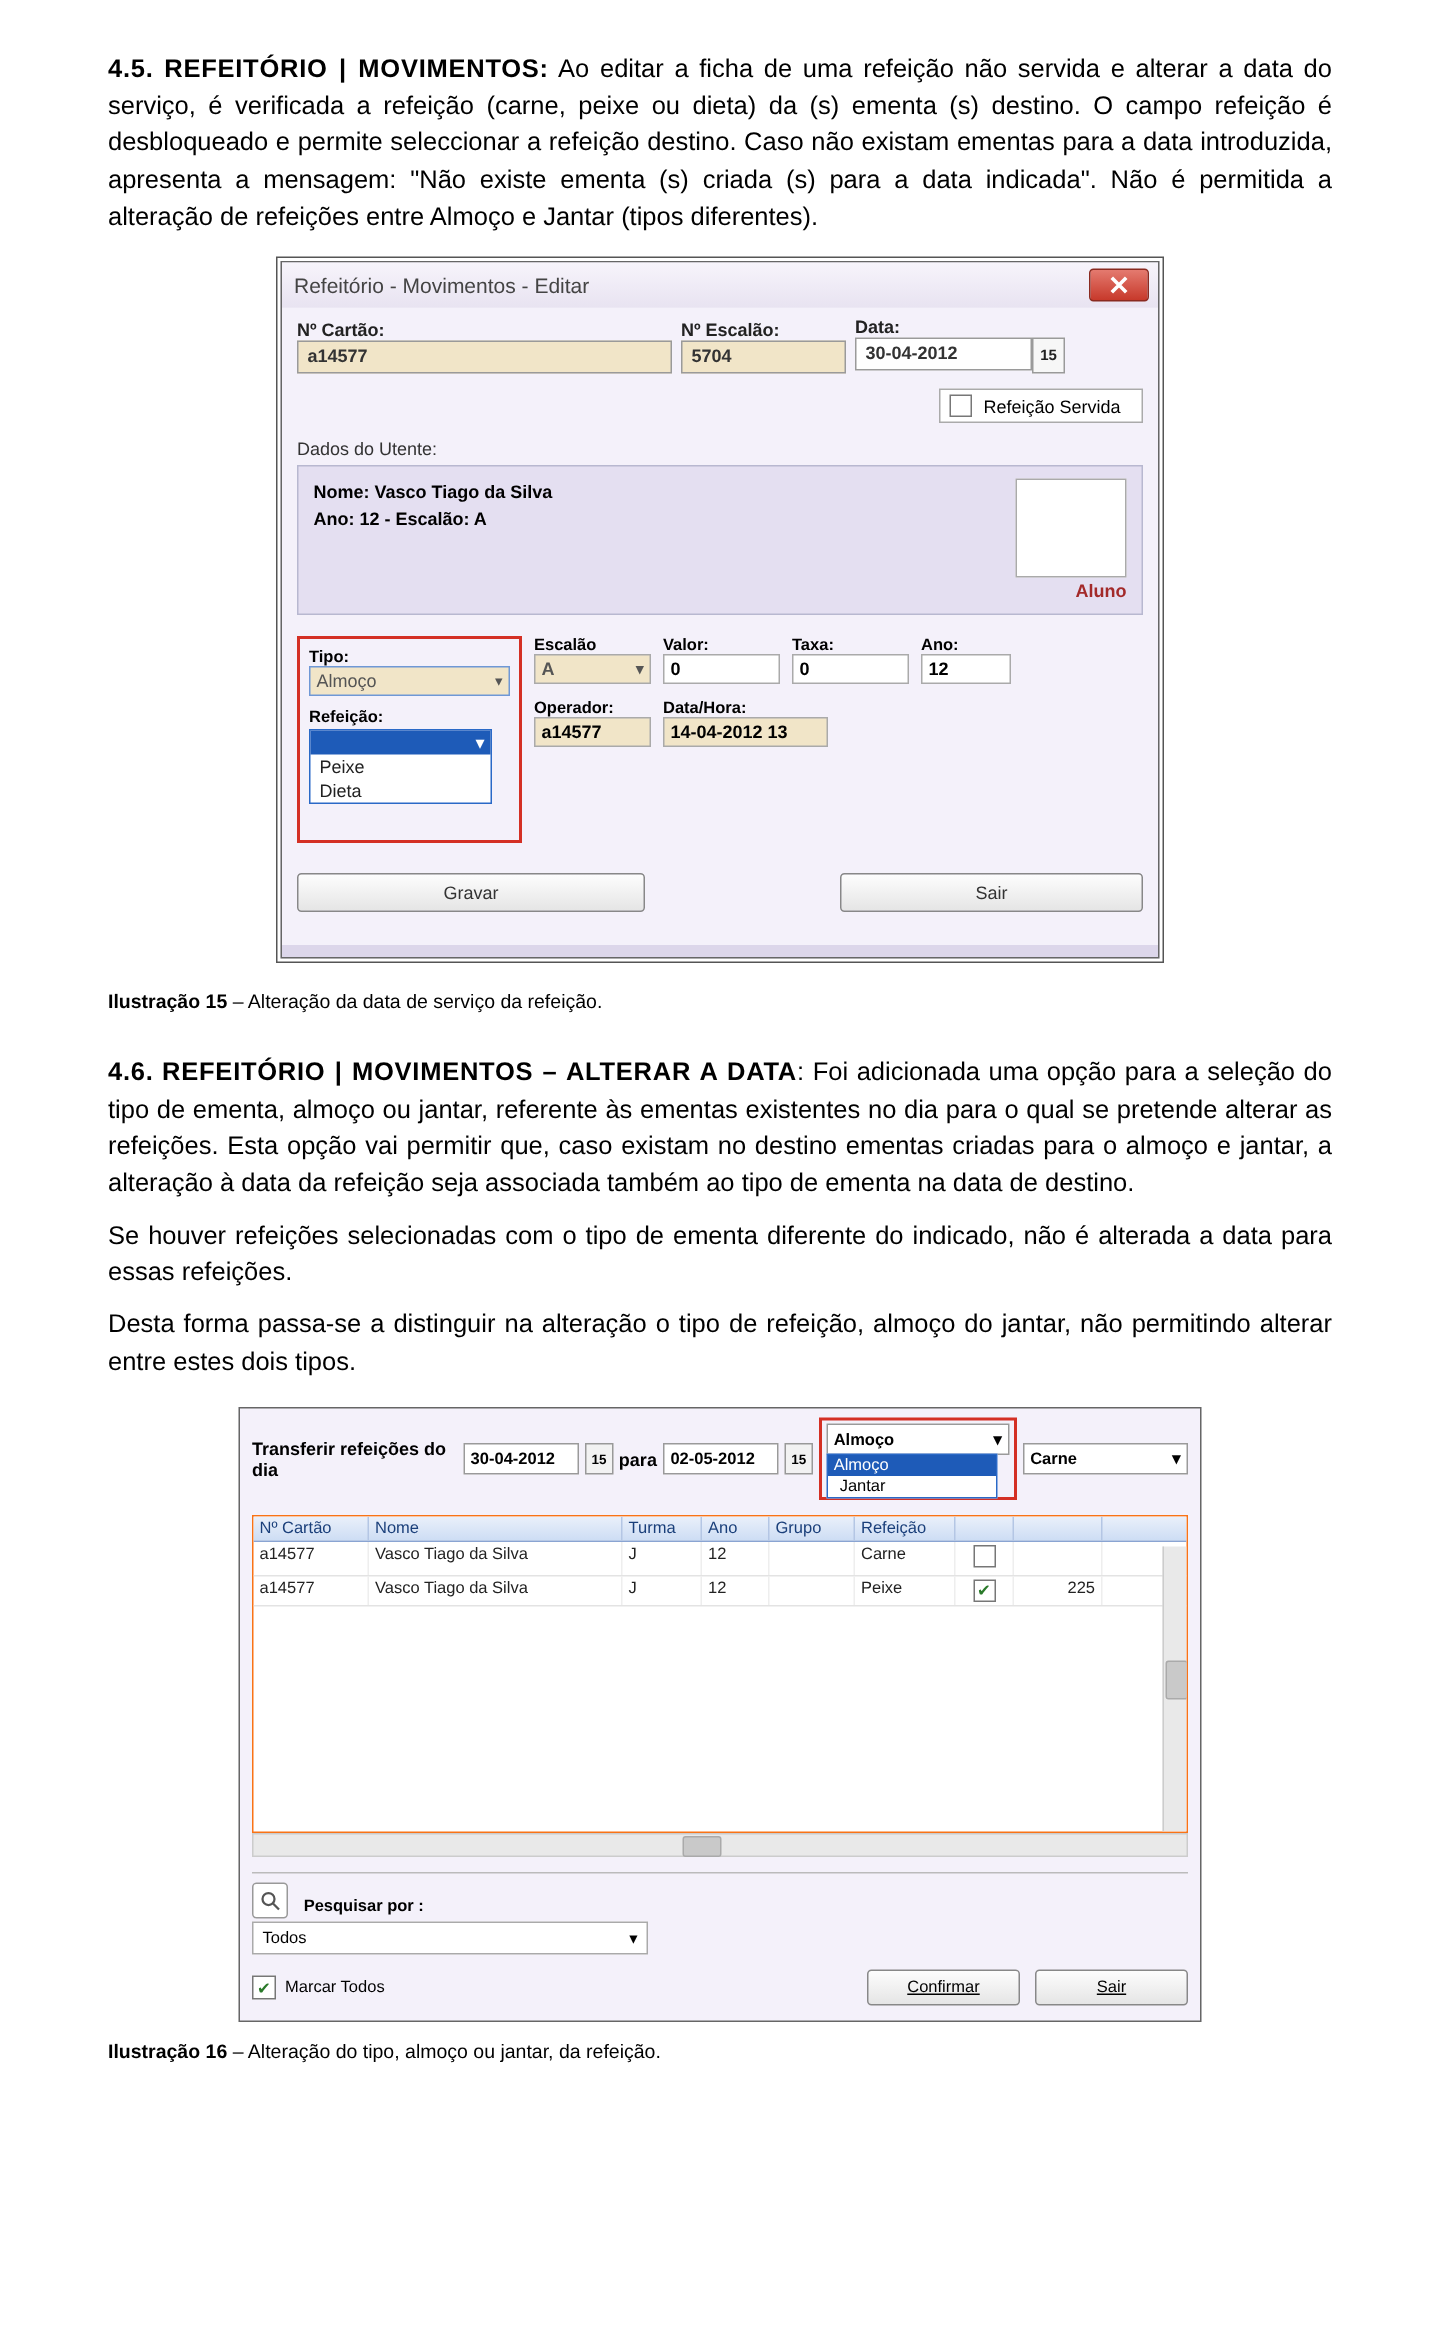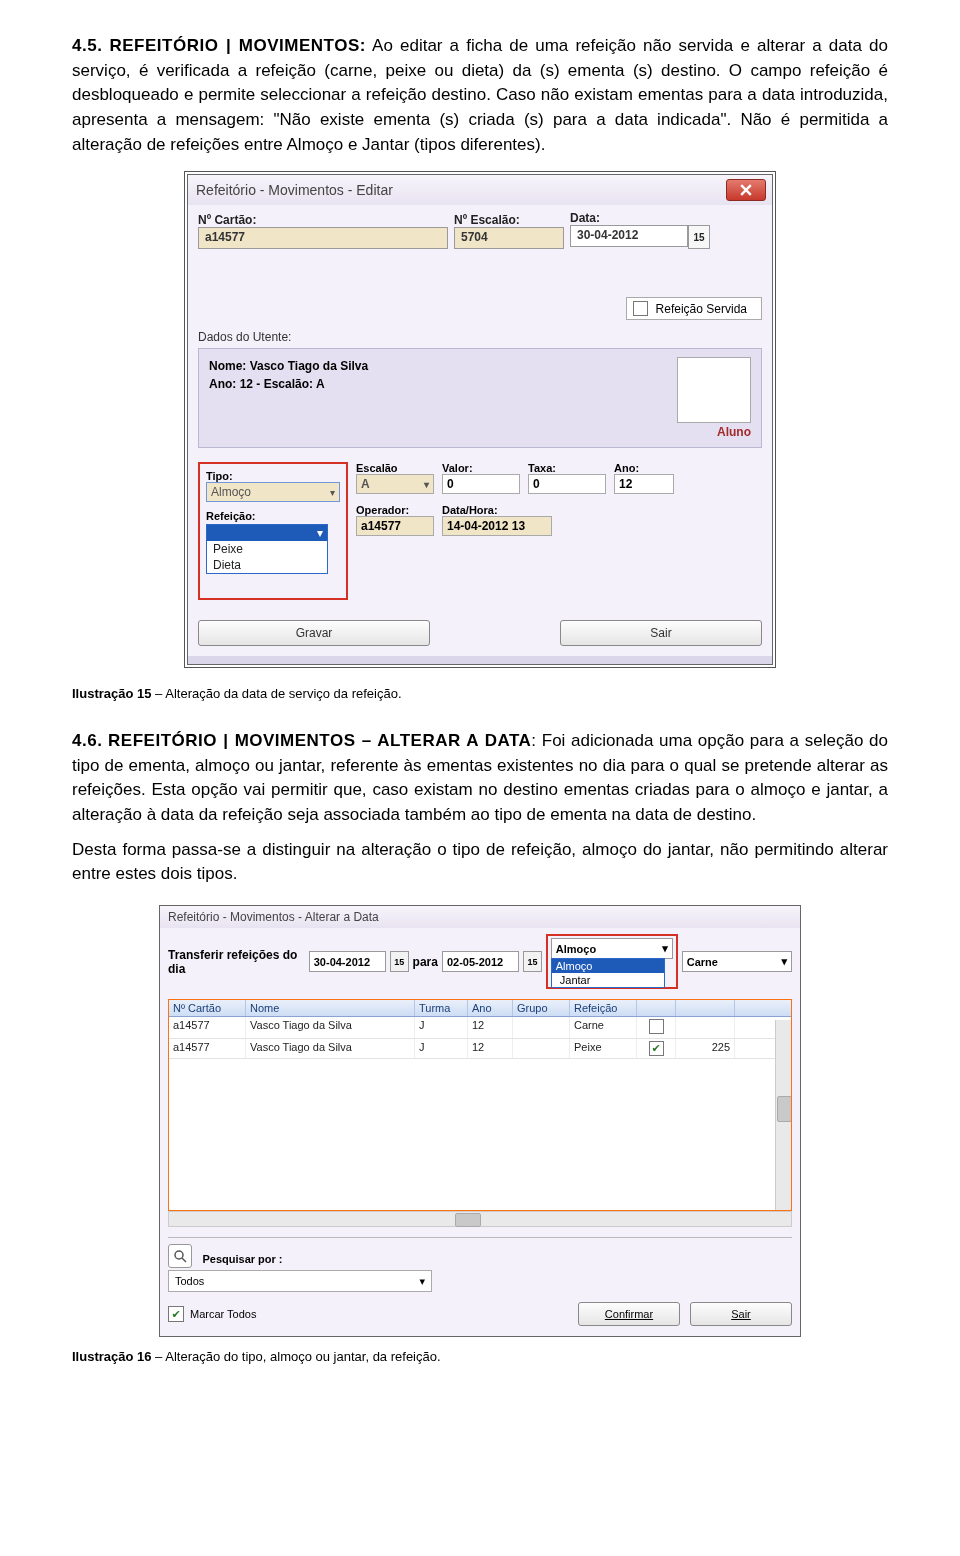--- a/index.html
+++ b/index.html
@@ -62,21 +62,21 @@
     right: 6px; top: 4px;
     width: 38px; height: 20px;
     background: linear-gradient(#e47a6f,#c7392b);
     border: 1px solid #8a2a20;
     border-radius: 3px;
     display: flex; align-items: center; justify-content: center;
   }
   .dlg-close svg { width: 12px; height: 12px; }
   .dlg-body {
     background: #f4f1fa;
-    padding: 6px 10px 10px 10px;
+    padding: 6px 10px 22px 10px;
   }
   .row1 {
     display: flex; gap: 6px; align-items: flex-end;
   }
   .fld { display: flex; flex-direction: column; font-size: 12px; font-weight: bold; color: #222;}
   .fld input, .fld .fake-input, .fld .fake-sel {
     box-sizing: border-box;
     height: 22px;
     border: 1px solid #9a9a9a;
     background: #f1e5c8;
@@ -88,21 +88,21 @@
   .white-bg { background: #fff !important; }
   .cal-btn {
     width: 20px; height: 22px; border: 1px solid #9a9a9a; background: #f7f7f7;
     font-size: 10px; display: inline-flex; align-items: center; justify-content: center;
   }
   .served {
     margin-top: 10px; text-align: right; display: flex; justify-content: flex-end;
   }
   .served-box {
     border: 1px solid #aaa; background: #fff; padding: 3px 14px 3px 6px;
-    display: flex; align-items: center; gap: 8px; font-size: 12px; margin-top: 38px;
+    display: flex; align-items: center; gap: 8px; font-size: 12px;
   }
   .chk { width: 13px; height: 13px; border: 1px solid #777; background: #fff; }
   .sec-label { font-size: 12px; color: #333; margin-top: 10px;}
   .user-block {
     border: 1px solid #b8b8d0; background: #e4dff1; padding: 8px 10px; margin-top: 4px;
     display: flex; justify-content: space-between;
   }
   .user-block .info { font-size: 12px; line-height: 1.5; font-weight: bold;}
   .avatar {
     width: 72px; height: 64px; border: 1px solid #aaa; background: #fff;
@@ -351,24 +351,24 @@
   </div>
 
   <p class="caption">
     <b>Ilustração 15</b><span> – Alteração da data de serviço da refeição.</span>
   </p>
 
   <p class="para">
     <span class="num">4.6.</span>
     <span class="lead">REFEITÓRIO | MOVIMENTOS – ALTERAR A DATA</span><span>: Foi adicionada uma opção para a seleção do tipo de ementa, almoço ou jantar, referente às ementas existentes no dia para o qual se pretende alterar as refeições. Esta opção vai permitir que, caso existam no destino ementas criadas para o almoço e jantar, a alteração à data da refeição seja associada também ao tipo de ementa na data de destino.</span>
   </p>
+  <p class="para">Se houver refeições selecionadas com o tipo de ementa diferente do indicado, não é alterada a data para essas refeições.</p>
   <p class="para">Desta forma passa-se a distinguir na alteração o tipo de refeição, almoço do jantar, não permitindo alterar entre estes dois tipos.</p>
 
   <div class="shot2-wrap">
-    <div class="s2-title">Refeitório - Movimentos - Alterar a Data</div>
     <div class="s2-top">
       <span>Transferir refeições do dia</span>
       <div class="fi" style="width:74px">30-04-2012</div>
       <div class="calbtn">15</div>
       <span>para</span>
       <div class="fi" style="width:74px">02-05-2012</div>
       <div class="calbtn">15</div>
       <div class="selwrap red">
         <div class="fi" style="width:112px; justify-content:space-between;">
           <span>Almoço</span>

